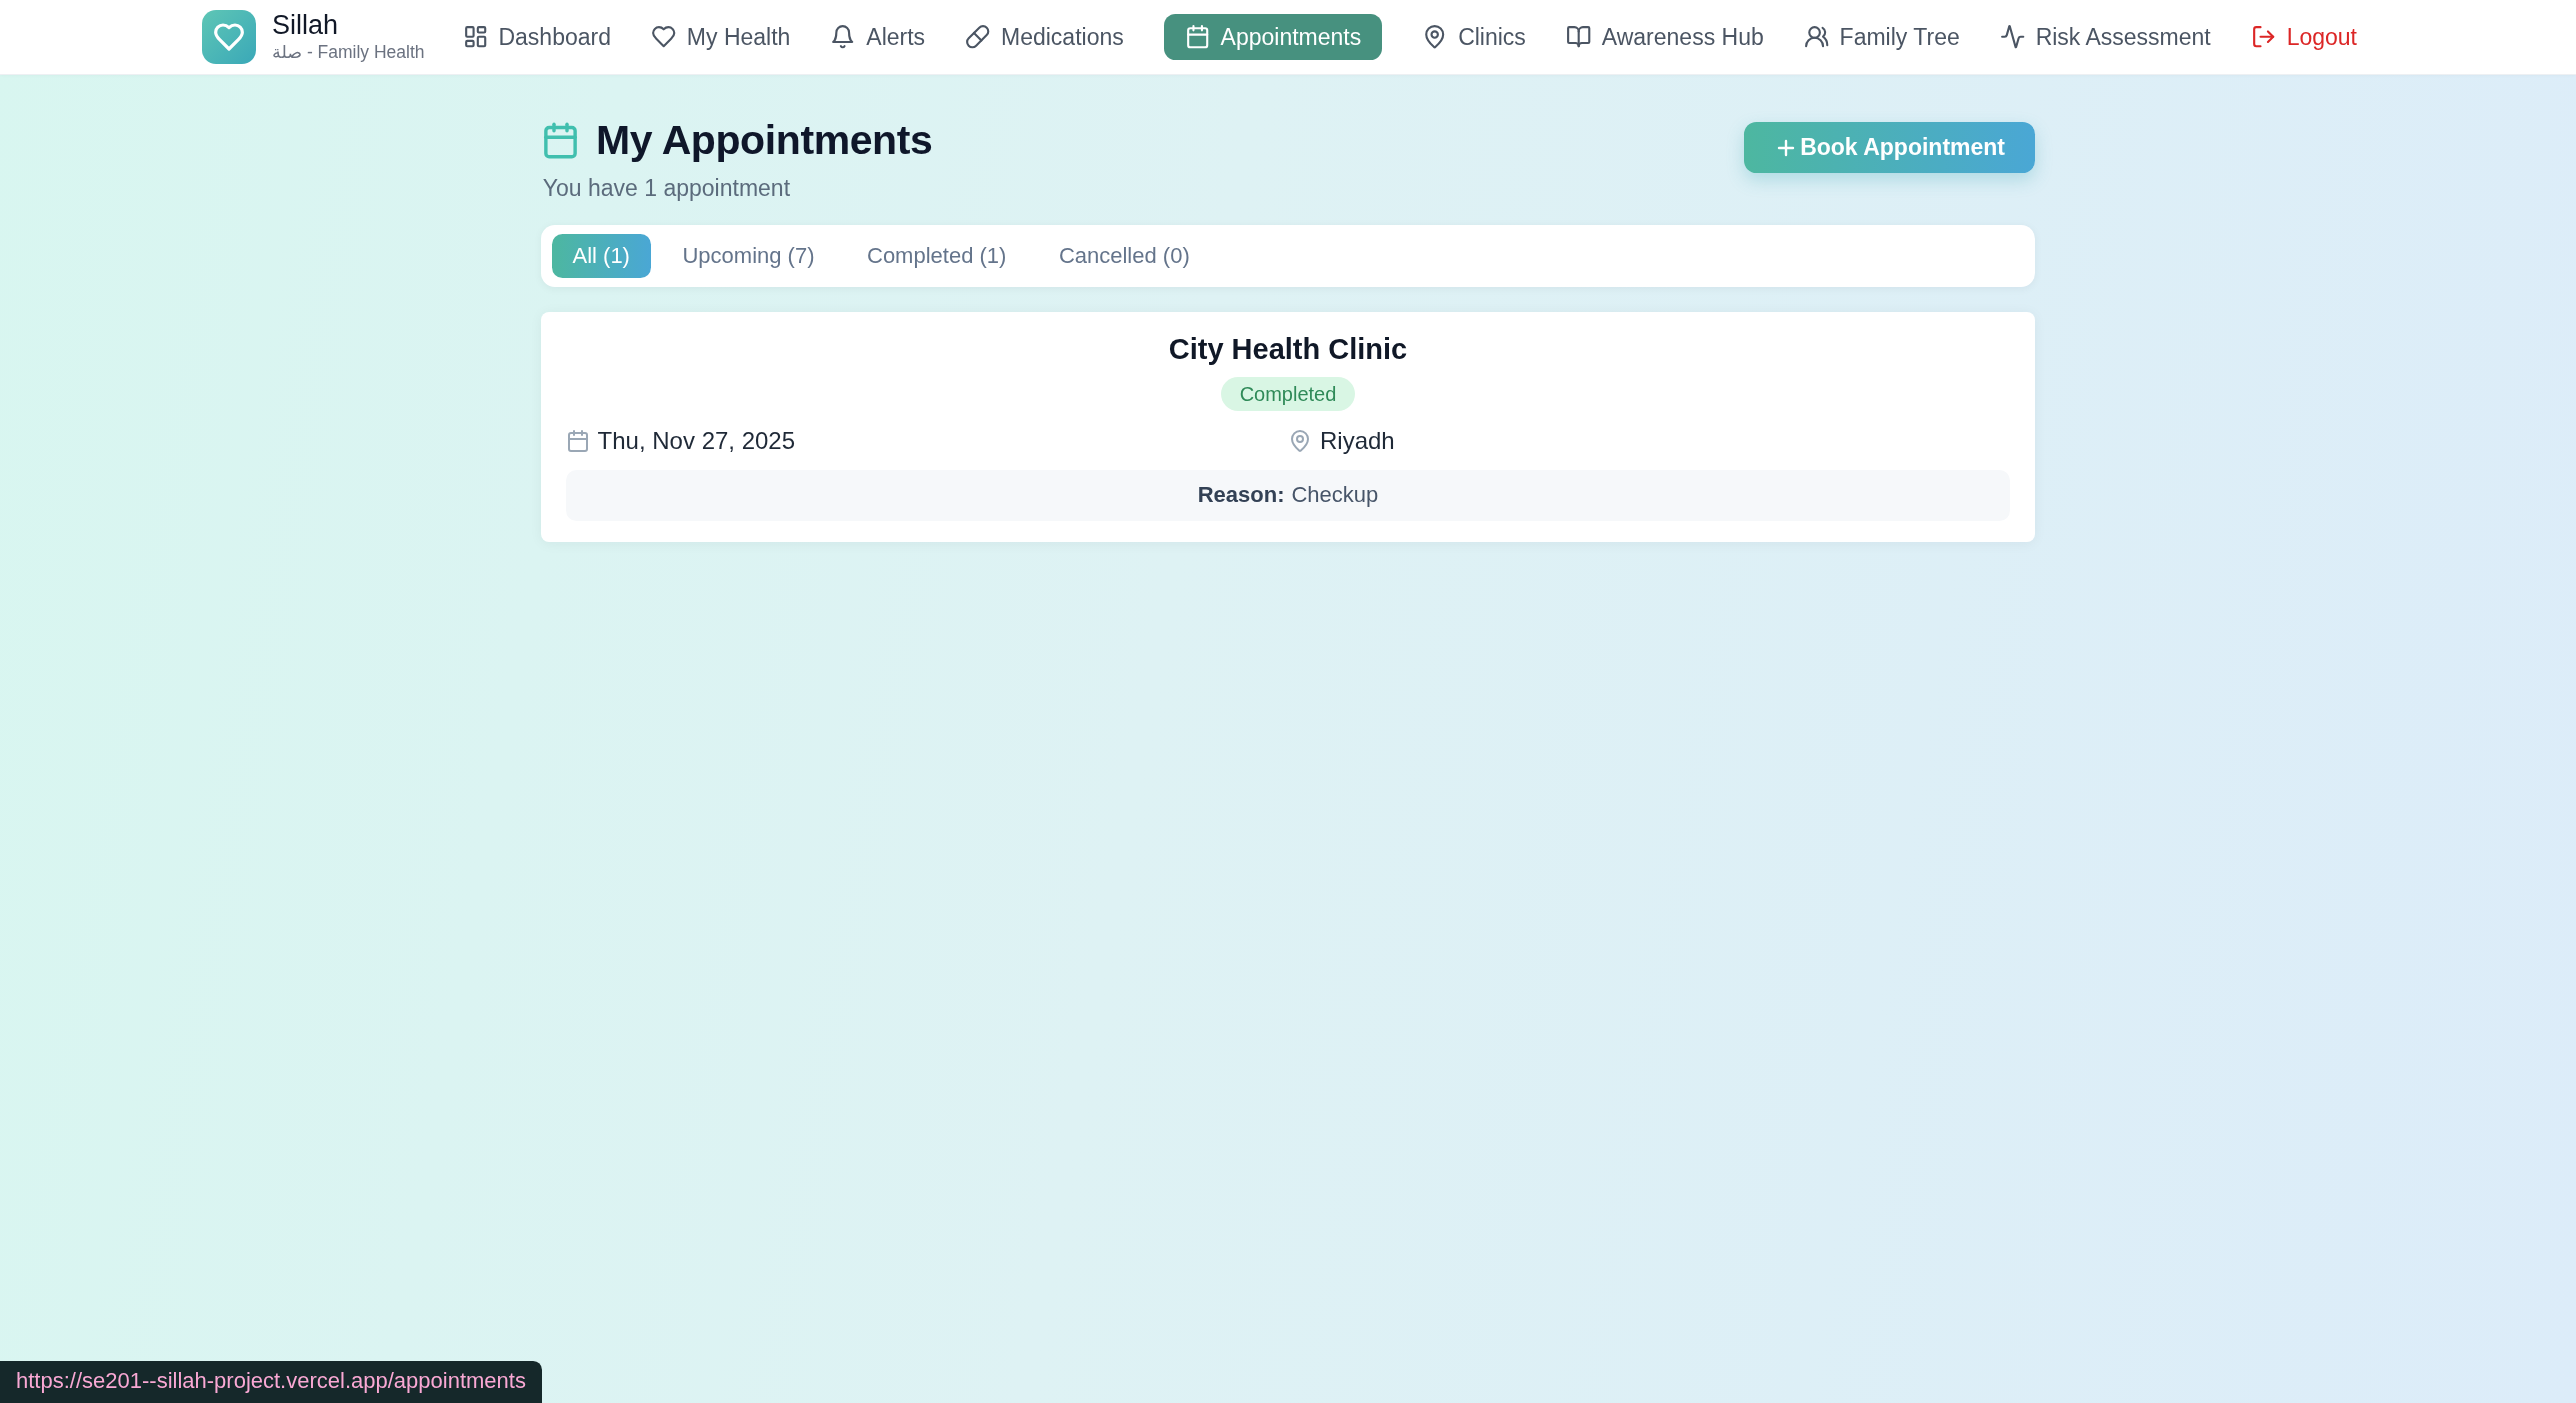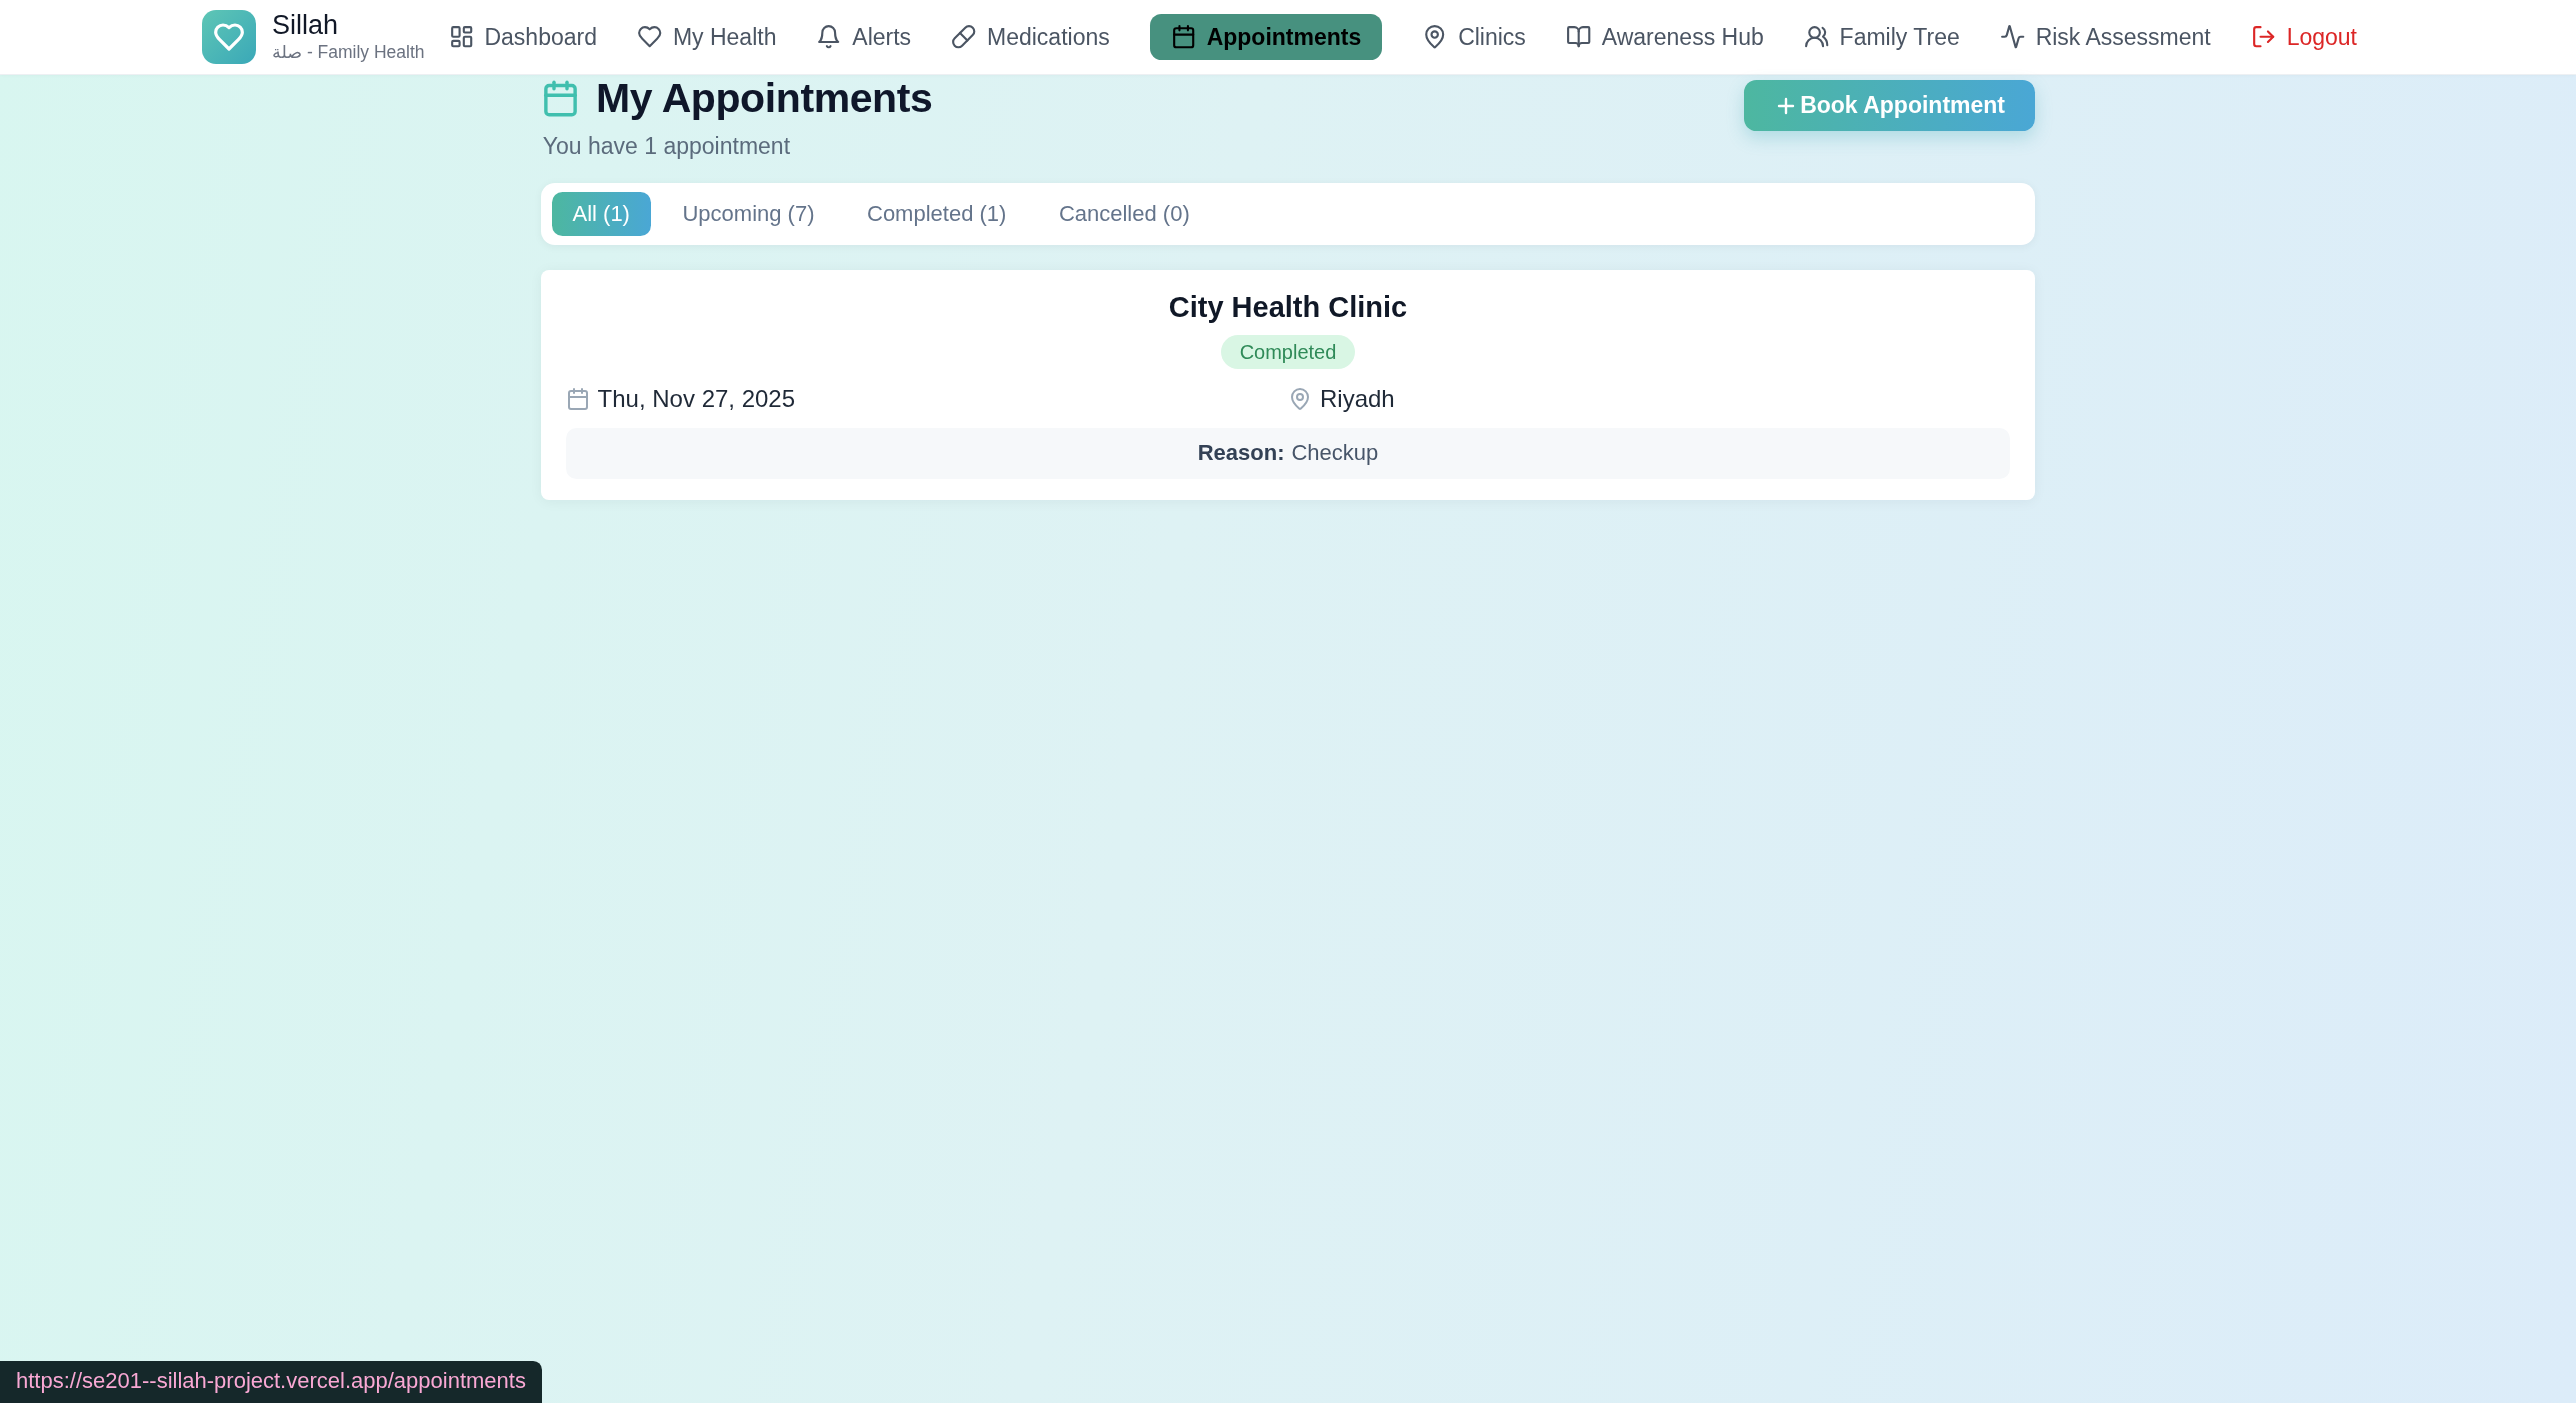--- a/index.html
+++ b/index.html
@@ -29,27 +29,27 @@
   .brand-tag  { font-size:17.5px; color:#6b7280; margin-top:2.6px; }
 
   .menu { display:flex; align-items:center; gap:40px; }
   .nav-item {
     display:flex; align-items:center; gap:10.5px;
     font-size:23px; font-weight:500; color:#4b5563;
     cursor:pointer; white-space:nowrap;
   }
   .nav-item svg { width:25.4px; height:25.4px; }
   .nav-item.active {
-    background:#47917f; color:#000000;
-    padding:9.7px 21px; border-radius:11.4px; font-weight:700;
+    background:#47917f; color:#ffffff;
+    padding:9.7px 21px; border-radius:11.4px; font-weight:400;
   }
   .nav-item.logout { color:#dc2626; }
 
   
-  .main { width:1494px; margin:0 auto; }
+  .main { width:1494px; margin:0 auto; padding-top:42px; }
 
   .page-head { display:flex; justify-content:space-between; align-items:flex-start; }
   .title-row { display:flex; align-items:center; gap:16px; }
   .title-row svg { width:39px; height:39px; color:#40bfae; }
   .page-title { font-size:41px; font-weight:800; letter-spacing:-0.4px; color:#0f172a; }
   .page-subtitle { font-size:23px; color:#5b6b7c; margin-top:10.5px; padding-left:1.8px; }
 
   .book-btn {
     display:flex; align-items:center; gap:2px;
     height:51px; padding:0 30px; margin-top:5.3px;

